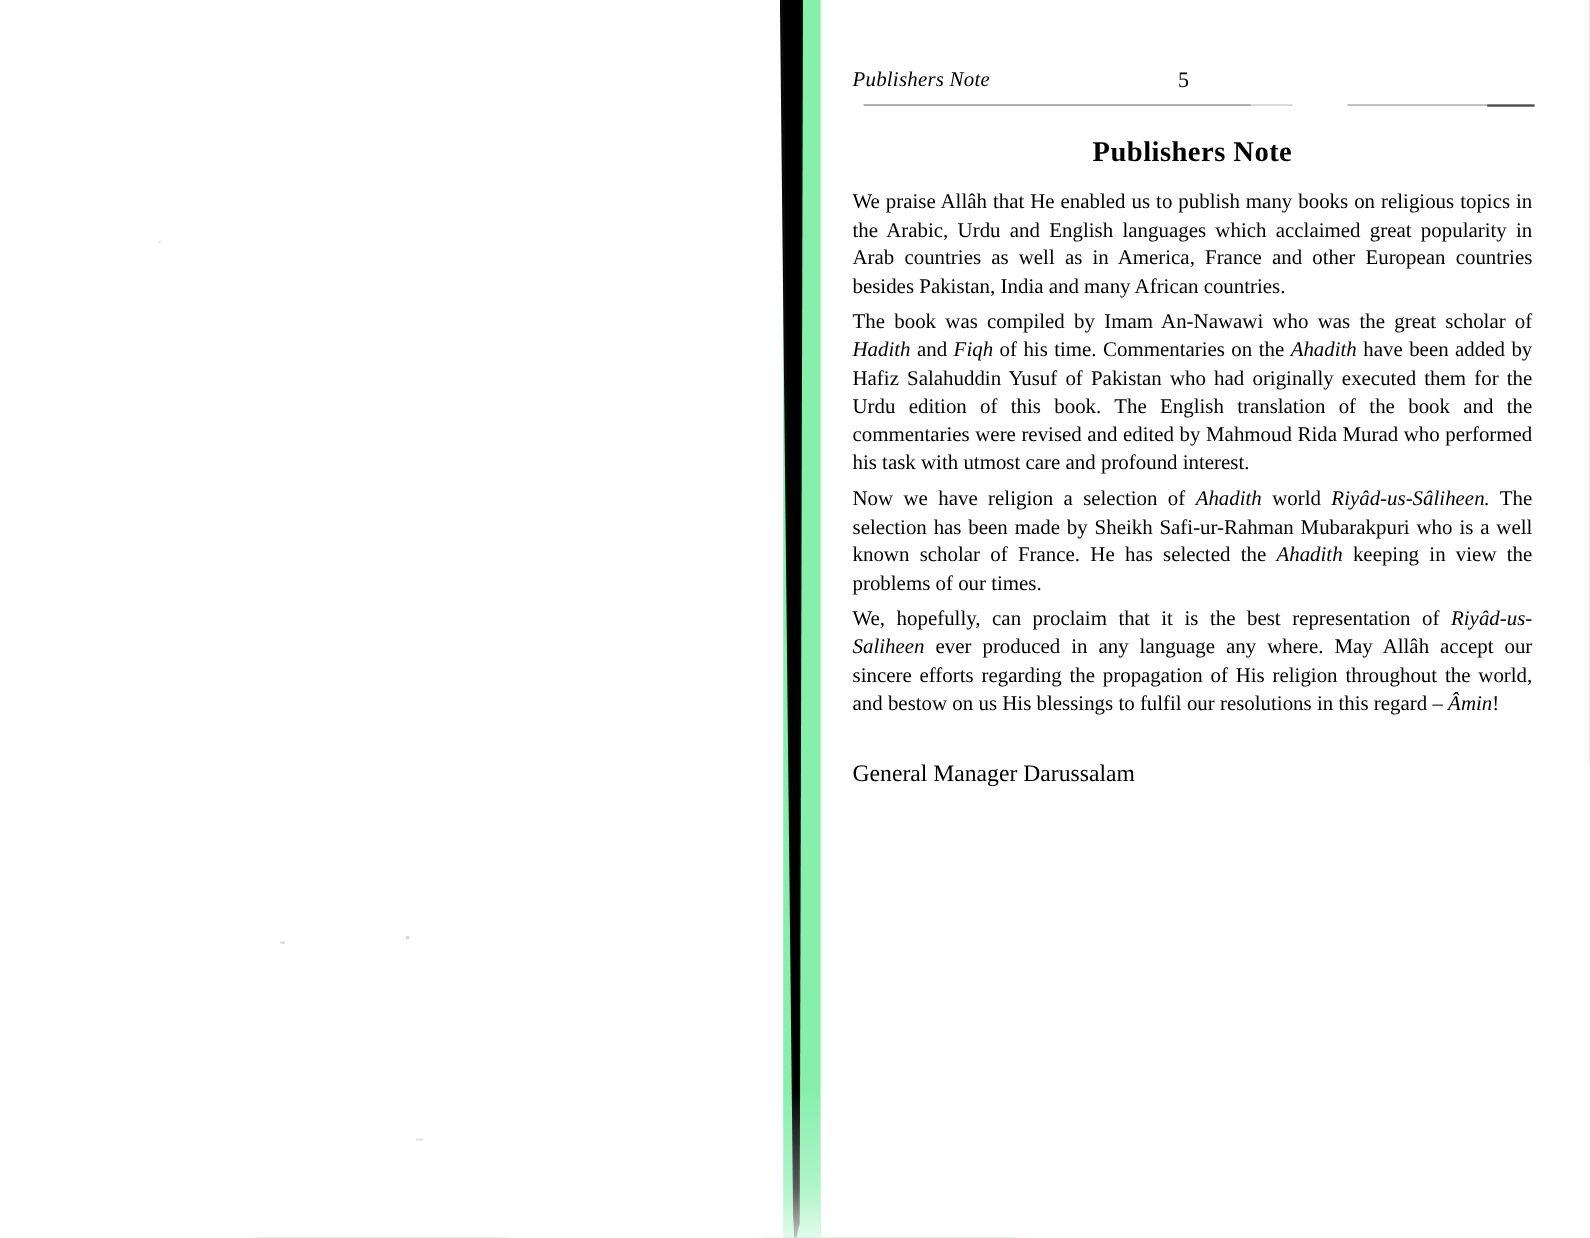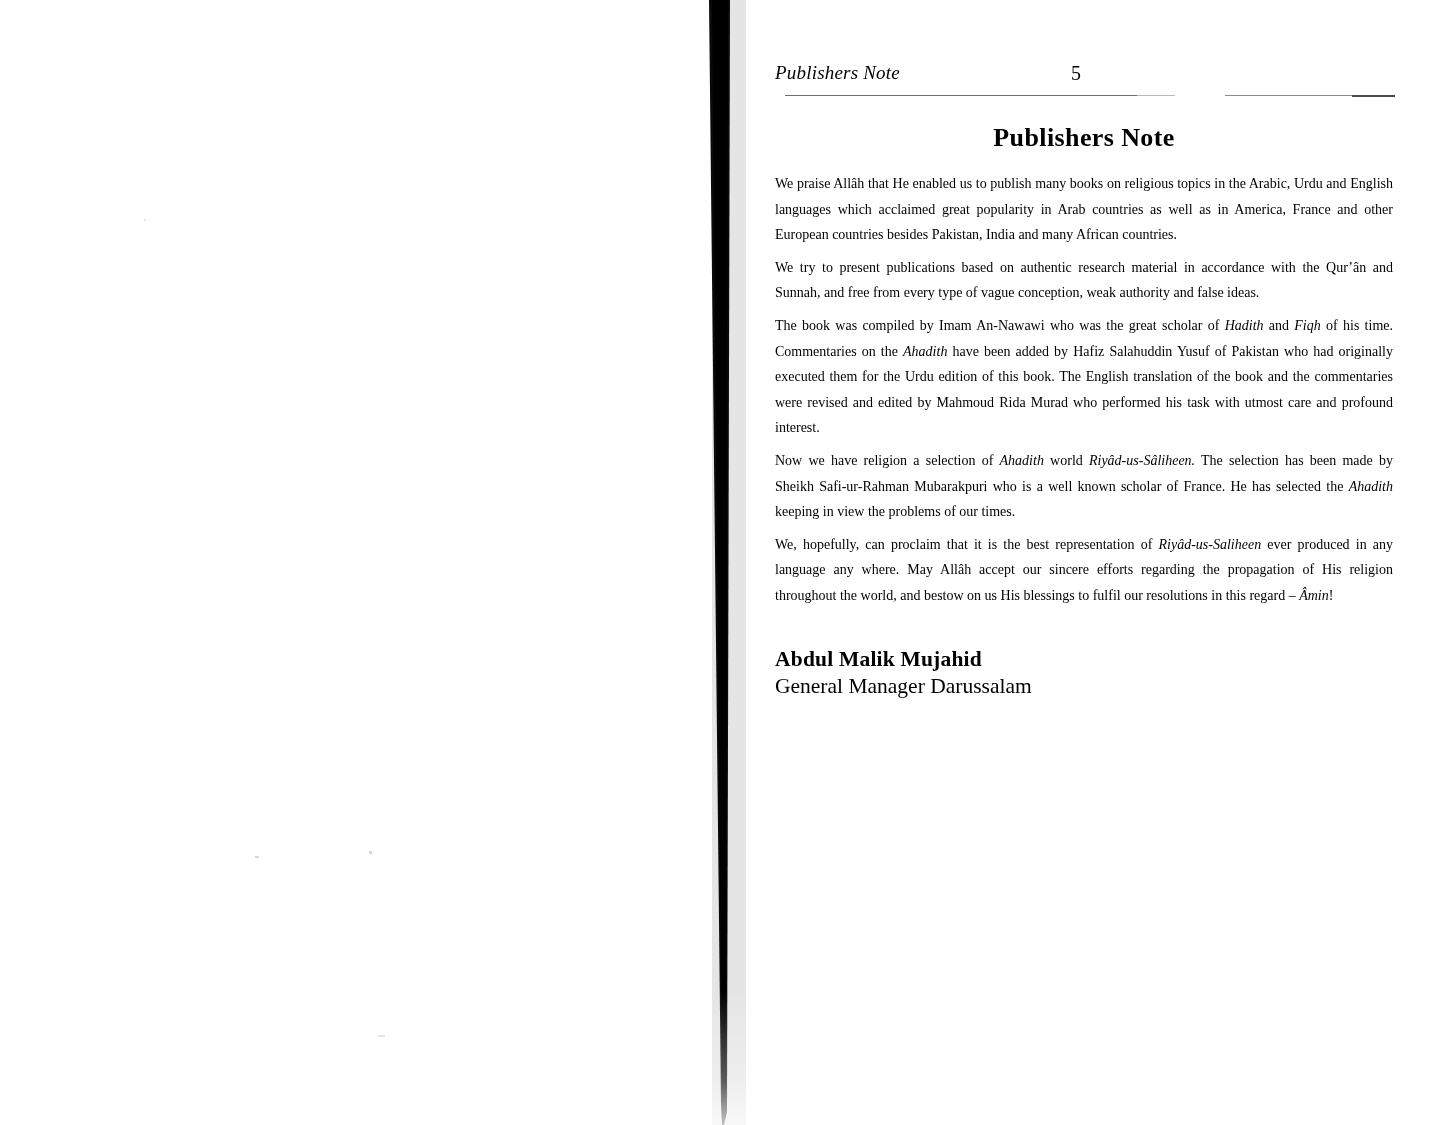--- a/index.html
+++ b/index.html
@@ -13,21 +13,21 @@
     position: relative;
     overflow: hidden;
     font-family: "Liberation Serif", "DejaVu Serif", serif;
     color: #000000;
   }
 
   
   .spread {
     position: absolute;
     inset: 0;
-    background: #e5e5e5;
+    background: #86efac;
   }
 
   
   .verso-page {
     position: absolute;
     left: 0;
     top: 0;
     width: 712px;
     height: 1125px;
     background: #ffffff;
@@ -147,21 +147,21 @@
     font-size: 26px;
     letter-spacing: 0.4px;
   }
 
   
   .body-copy {
     margin-top: 18px;
   }
   .body-copy p {
     margin: 0 0 7px 0;
-    font-size: 14px;
+    font-size: 19px;
     line-height: 25.6px;
     text-align: justify;
     text-justify: inter-word;
     -webkit-hyphens: none;
     hyphens: none;
   }
   .body-copy p:last-child { margin-bottom: 5px; }
   .body-copy i { font-style: italic; }
 
   
@@ -210,27 +210,25 @@
         <div class="seg seg-left"></div>
         <div class="seg seg-mid"></div>
         <div class="seg seg-right"></div>
         <div class="seg seg-right-dark"></div>
       </div>
 
       <div class="section-title">Publishers Note</div>
 
       <div class="body-copy" id="body-copy">
           <p><span>We praise Allâh that He enabled us to publish many books on religious topics in the Arabic, Urdu and English languages which acclaimed great popularity in Arab countries as well as in America, France and other European countries besides Pakistan, India and many African countries.</span></p>
-          <p><span>We try to present publications based on authentic research material in accordance with the Qur’ân and Sunnah, and free from every type of vague conception, weak authority and false ideas.</span></p>
           <p><span>The book was compiled by Imam An-Nawawi who was the great scholar of </span><i>Hadith</i><span> and </span><i>Fiqh</i><span> of his time. Commentaries on the </span><i>Ahadith</i><span> have been added by Hafiz Salahuddin Yusuf of Pakistan who had originally executed them for the Urdu edition of this book. The English translation of the book and the commentaries were revised and edited by Mahmoud Rida Murad who performed his task with utmost care and profound interest.</span></p>
           <p><span>Now we have religion a selection of </span><i>Ahadith</i><span> world </span><i>Riyâd-us-Sâliheen.</i><span> The selection has been made by Sheikh Safi-ur-Rahman Mubarakpuri who is a well known scholar of France. He has selected the </span><i>Ahadith</i><span> keeping in view the problems of our times.</span></p>
           <p><span>We, hopefully, can proclaim that it is the best representation of </span><i>Riyâd-us-Saliheen</i><span> ever produced in any language any where. May Allâh accept our sincere efforts regarding the propagation of His religion throughout the world, and bestow on us His blessings to fulfil our resolutions in this regard – </span><i>Âmin</i><span>!</span></p>
         </div>
 
       <div class="signature">
-        <div class="signature-name">Abdul Malik Mujahid</div>
         <div class="signature-role">General Manager Darussalam</div>
       </div>
 
     </div>
   </div>
 
 </div>
 
 </body></html>

